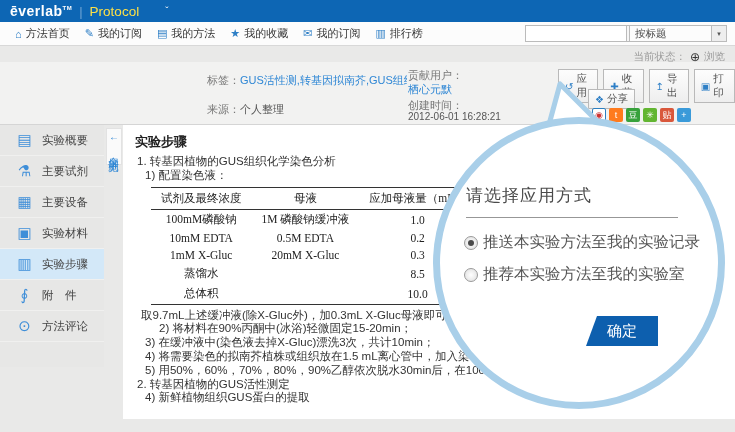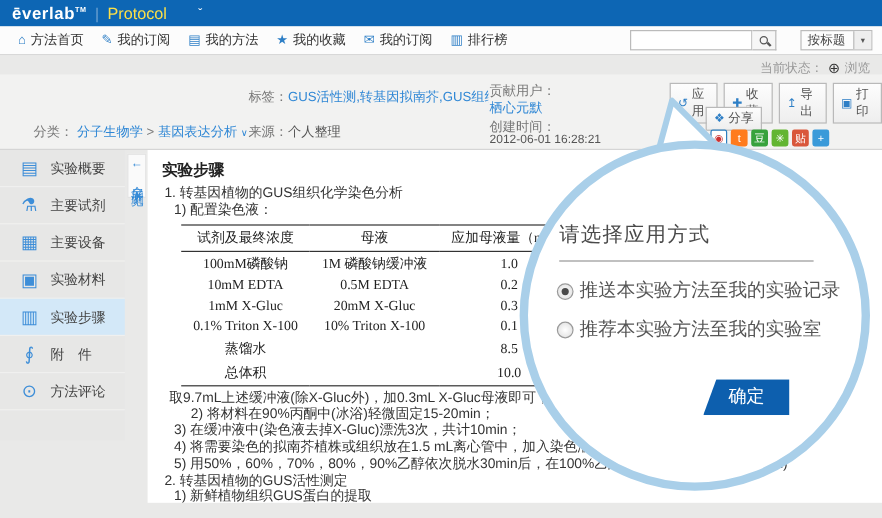--- a/index.html
+++ b/index.html
@@ -25,21 +25,21 @@
            border-bottom:1px solid #d8d8d8; display:flex; align-items:center; font-size:11px; color:#333;}
   .nav-item{ display:flex; align-items:center; gap:4px; margin-left:15px; cursor:pointer;}
   .nav-ico{ color:#2e7fc6; font-size:11px; }
   .searchbox{ position:absolute; right:88px; top:3px; display:flex; align-items:center;}
   .searchbox input{ width:102px; height:17px; border:1px solid #bbb; font-size:10.5px; padding:0 3px;}
   .mag-btn{ width:20px; height:17px; border:1px solid #bbb; border-left:none; background:#f6f6f6;
             display:flex; align-items:center; justify-content:center; cursor:pointer;}
   .mag{ width:7px; height:7px; border:1.5px solid #555; border-radius:50%; position:relative; display:inline-block;}
   .mag::after{ content:""; position:absolute; width:4px; height:1.5px; background:#555;
                transform:rotate(45deg); right:-3.5px; bottom:-1px; }
-  .filterbox{ position:absolute; right:8px; top:3px; width:60px; height:17px; border:1px solid #bbb;
+  .filterbox{ position:absolute; right:8px; top:3px; width:98px; height:17px; border:1px solid #bbb;
               background:#fcfcfc; font-size:10.5px; color:#444; display:flex; align-items:center; cursor:pointer;}
   .filterbox .fv{ flex:1; padding-left:5px; }
   .filterbox .fc{ width:15px; height:100%; border-left:1px solid #bbb; background:#eee;
                   display:flex; align-items:center; justify-content:center; font-size:7px; color:#555;}
 
   
   .statusrow{ position:absolute; top:50px; right:10px; font-size:10.5px; color:#9a9a9a;
               display:flex; align-items:center; gap:4px;}
   .globe{ color:#333; font-size:12px; }
 
@@ -164,27 +164,20 @@
   </div>
 
   <div class="statusrow">
     <span>当前状态：</span>
     <span class="globe">⊕</span>
     <span>浏览</span>
   </div>
 
   <div class="headerpanel">
     <div class="f-tags"><span class="hl">标签：</span><span class="hlink">GUS活性测,转基因拟南芥,GUS组织化..</span></div>
-    <div class="f-cat">
-      <span class="hl">分类：</span>
-      <span class="hlink">分子生物学</span>
-      <span class="hl">&gt;</span>
-      <span class="hlink">基因表达分析</span>
-      <span class="cat-caret">∨</span>
-    </div>
     <div class="f-src"><span class="hl">来源：</span><span>个人整理</span></div>
     <div class="f-contrib-l">贡献用户：</div>
     <div class="f-contrib-v hlink">栖心元默</div>
     <div class="f-created-l">创建时间：</div>
     <div class="f-created-v">2012-06-01 16:28:21</div>
     <div class="hbtns">
       <span class="hbtn">
           <span class="bi">↺</span>
           <span>应用</span>
         </span>
@@ -273,43 +266,38 @@
             <td>10mM EDTA</td>
             <td>0.5M EDTA</td>
             <td>0.2</td>
           </tr>
       <tr>
             <td>1mM X-Gluc</td>
             <td>20mM X-Gluc</td>
             <td>0.3</td>
           </tr>
       <tr>
-            <td>0.1% Triton X-100</td>
-            <td>10% Triton X-100</td>
-            <td>0.1</td>
-          </tr>
-      <tr>
             <td>蒸馏水</td>
             <td></td>
             <td>8.5</td>
           </tr>
       <tr>
             <td>总体积</td>
             <td></td>
             <td>10.0</td>
           </tr>
     </tbody>
       </table>
     <div class="step" style="margin-left:6px">取9.7mL上述缓冲液(除X-Gluc外)，加0.3mL X-Gluc母液即可；</div>
     <div class="step" style="margin-left:24px">2) 将材料在90%丙酮中(冰浴)轻微固定15-20min；</div>
     <div class="step" style="margin-left:10px">3) 在缓冲液中(染色液去掉X-Gluc)漂洗3次，共计10min；</div>
     <div class="step" style="margin-left:10px">4) 将需要染色的拟南芥植株或组织放在1.5 mL离心管中，加入染色液浸过材料抽气5-10min，37</div>
     <div class="step" style="margin-left:10px">5) 用50%，60%，70%，80%，90%乙醇依次脱水30min后，在100%乙醇中放置1h；观察、照相(8X)</div>
     <div class="step" style="margin-left:2px">2. 转基因植物的GUS活性测定</div>
-    <div class="step" style="margin-left:10px">1) 新鲜植物组织GUS蛋白的提取</div>
+    <div class="step" style="margin-left:10px">4) 新鲜植物组织GUS蛋白的提取</div>
 
   </div>
 
   <svg class="tail-svg">
     <polygon points="560,84 522,224 648,172" fill="#ffffff" stroke="#a9cfe9" stroke-width="5" stroke-linejoin="round"></polygon>
   </svg>
 
   <div class="circle">
     <div class="dlg-title">请选择应用方式</div>
     <div class="dlg-hr"></div>

